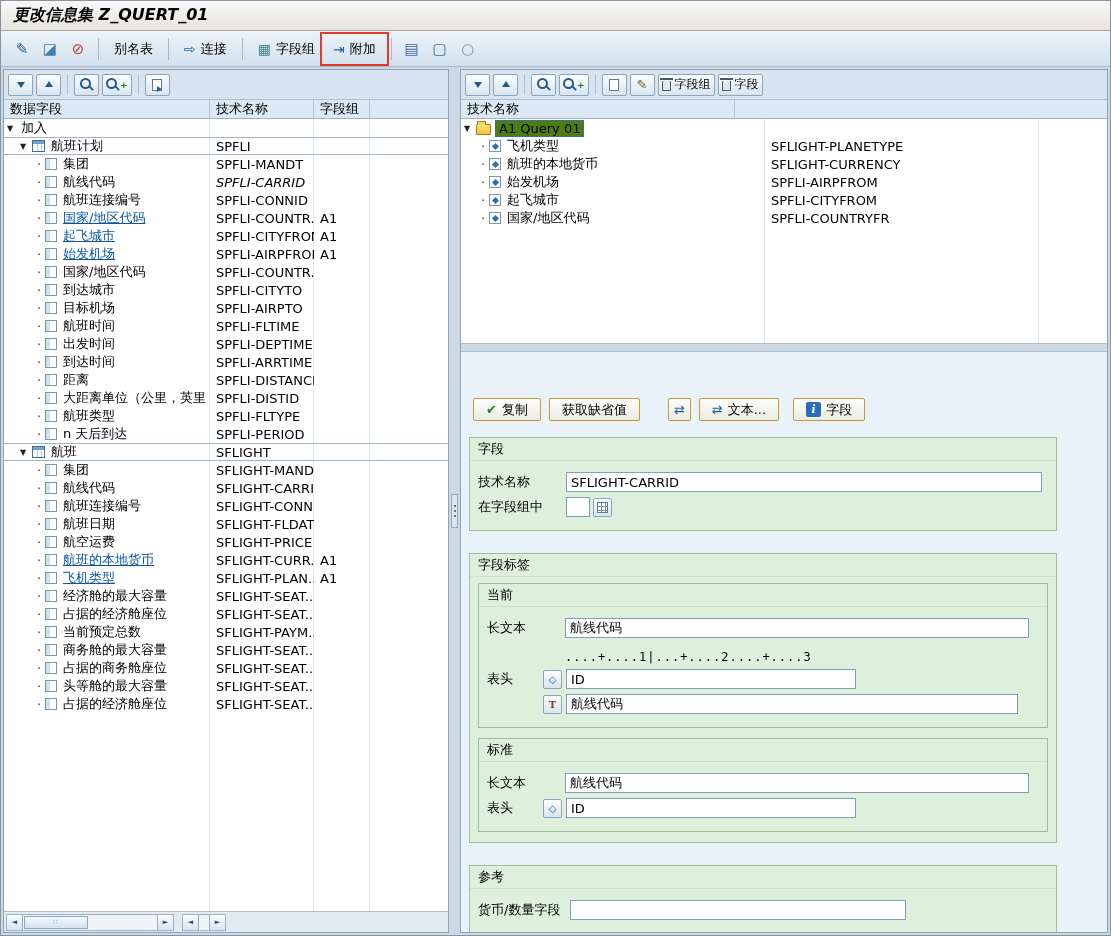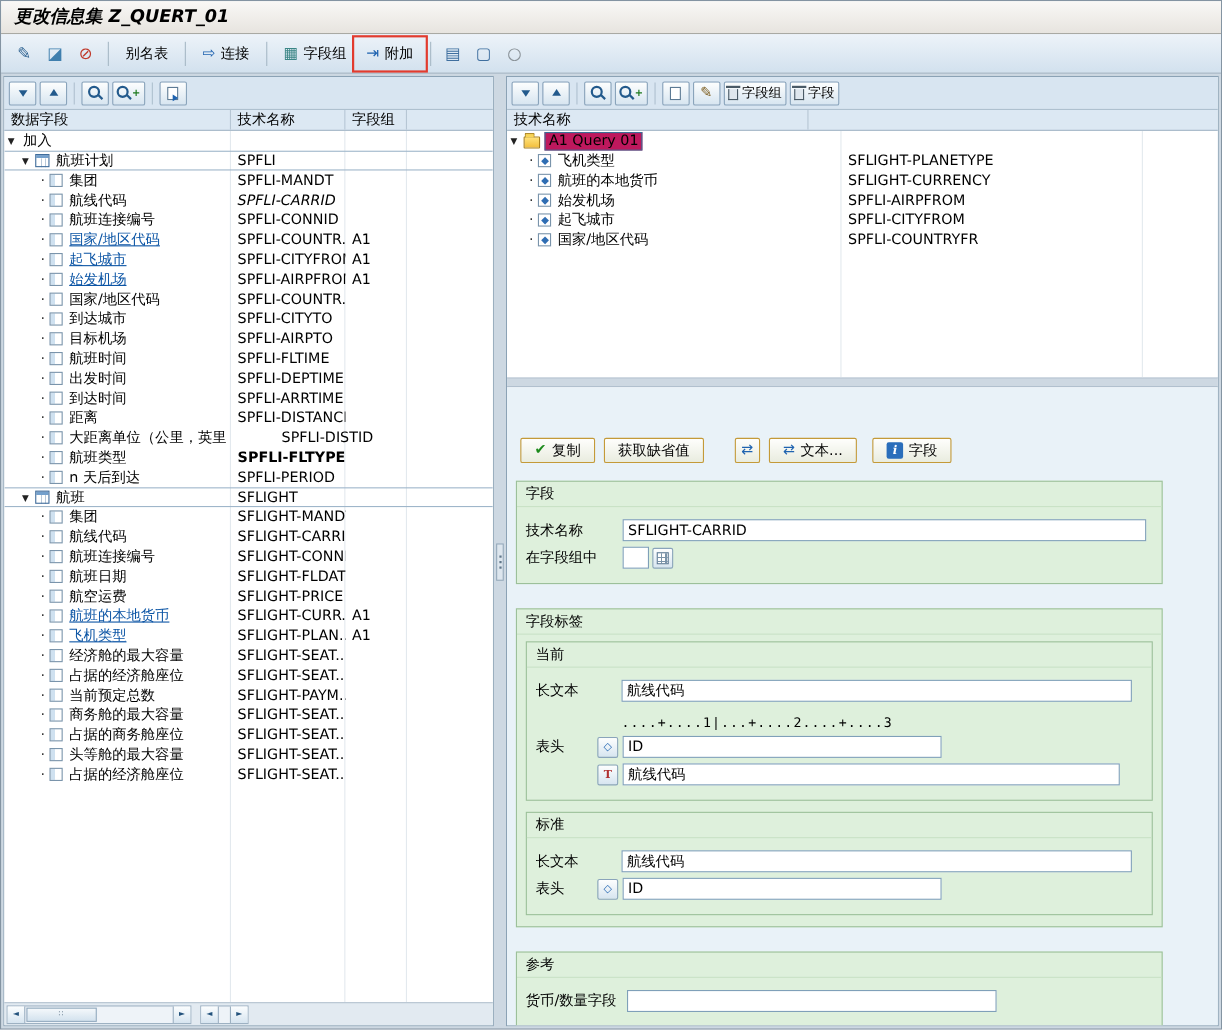--- a/index.html
+++ b/index.html
@@ -32,21 +32,21 @@
 .left-body{flex:1}
 .vline{position:absolute;top:0;bottom:0;width:1px;background:#e3e9ee}
 .t-row{position:relative;display:flex;height:18px;align-items:center}
 .t-row.section{border-top:1px solid #9fb6ca;border-bottom:1px solid #9fb6ca}
 .cell{height:18px;display:flex;align-items:center;white-space:nowrap;overflow:hidden;padding-right:4px}
 .cell.c2,.cell.c3{padding-left:6px}
 .tri{font-size:8px;width:12px;flex:0 0 12px;color:#222}
 .bullet{width:12px;flex:0 0 12px;text-align:center;color:#333}
 .lbl{padding:0 2px}
 .lbl.link{color:#0c55a5;text-decoration:underline}
-.lbl.sel{border:1px solid #3c6d96;background:#be185d;padding:0 3px}
+.lbl.sel{border:1px solid #3c6d96;background:#4d7c0f;padding:0 3px}
 .ic{display:inline-block;flex:0 0 auto}
 .ic-table{width:13px;height:12px;margin-right:4px;border:1px solid #3f6c9b;background:linear-gradient(90deg,transparent 0 4px,#b9c9d9 4px 5px,transparent 5px 8px,#b9c9d9 8px 9px,transparent 9px) 0 3px/100% 9px no-repeat,linear-gradient(#74a0cc 0 3px,#fff 3px)}
 .ic-field{width:12px;height:12px;margin-right:4px;border:1px solid #7a94ab;background:linear-gradient(90deg,#cfe1f0 0 4px,#fff 4px)}
 .ic-qfield{position:relative;width:12px;height:12px;margin-right:4px;border:1px solid #7a94ab;background:#fff}
 .ic-qfield::after{content:'';position:absolute;left:3px;top:3px;width:5px;height:5px;background:#2f6db3;transform:rotate(45deg)}
 .ic-folder{position:relative;width:15px;height:11px;margin:2px 4px 0 0;background:linear-gradient(#ffe27a,#f3bf3e);border:1px solid #a8801c;border-radius:1px}
 .ic-folder::before{content:'';position:absolute;top:-4px;left:0;width:7px;height:3px;background:#f7d458;border:1px solid #a8801c;border-bottom:none;border-radius:1px 1px 0 0}
 .ic-tri-down{width:0;height:0;border:4px solid transparent;border-top:6px solid #235a8c;margin-top:5px}
 .ic-tri-up{width:0;height:0;border:4px solid transparent;border-bottom:6px solid #235a8c;margin-bottom:5px}
 .ic-find{position:relative;width:13px;height:13px}
@@ -309,30 +309,30 @@
             </div>
             <div class="cell c2" style="flex: 0 0 104px; width: 104px;">SPFLI-DISTANCE</div>
             <div class="cell c3" style="flex: 0 0 56px; width: 56px;"></div>
           </div>
           <div class="t-row">
             <div class="cell c1" style="flex: 0 0 206px; width: 206px; padding-left: 29px;">
               <span class="bullet">·</span>
               <span class="ic ic-field"></span>
               <span class="lbl">大距离单位（公里，英里</span>
             </div>
-            <div class="cell c2" style="flex: 0 0 104px; width: 104px; margin-left: 40px;">SPFLI-DISTID</div>
+            <div class="cell c2" style="flex: 0 0 104px; width: 104px;">SPFLI-DISTID</div>
             <div class="cell c3" style="flex: 0 0 56px; width: 56px;"></div>
           </div>
           <div class="t-row">
             <div class="cell c1" style="flex: 0 0 206px; width: 206px; padding-left: 29px;">
               <span class="bullet">·</span>
               <span class="ic ic-field"></span>
               <span class="lbl">航班类型</span>
             </div>
-            <div class="cell c2" style="flex: 0 0 104px; width: 104px; font-weight: bold;">SPFLI-FLTYPE</div>
+            <div class="cell c2" style="flex: 0 0 104px; width: 104px;">SPFLI-FLTYPE</div>
             <div class="cell c3" style="flex: 0 0 56px; width: 56px;"></div>
           </div>
           <div class="t-row">
             <div class="cell c1" style="flex: 0 0 206px; width: 206px; padding-left: 29px;">
               <span class="bullet">·</span>
               <span class="ic ic-field"></span>
               <span class="lbl">n 天后到达</span>
             </div>
             <div class="cell c2" style="flex: 0 0 104px; width: 104px;">SPFLI-PERIOD</div>
             <div class="cell c3" style="flex: 0 0 56px; width: 56px;"></div>

